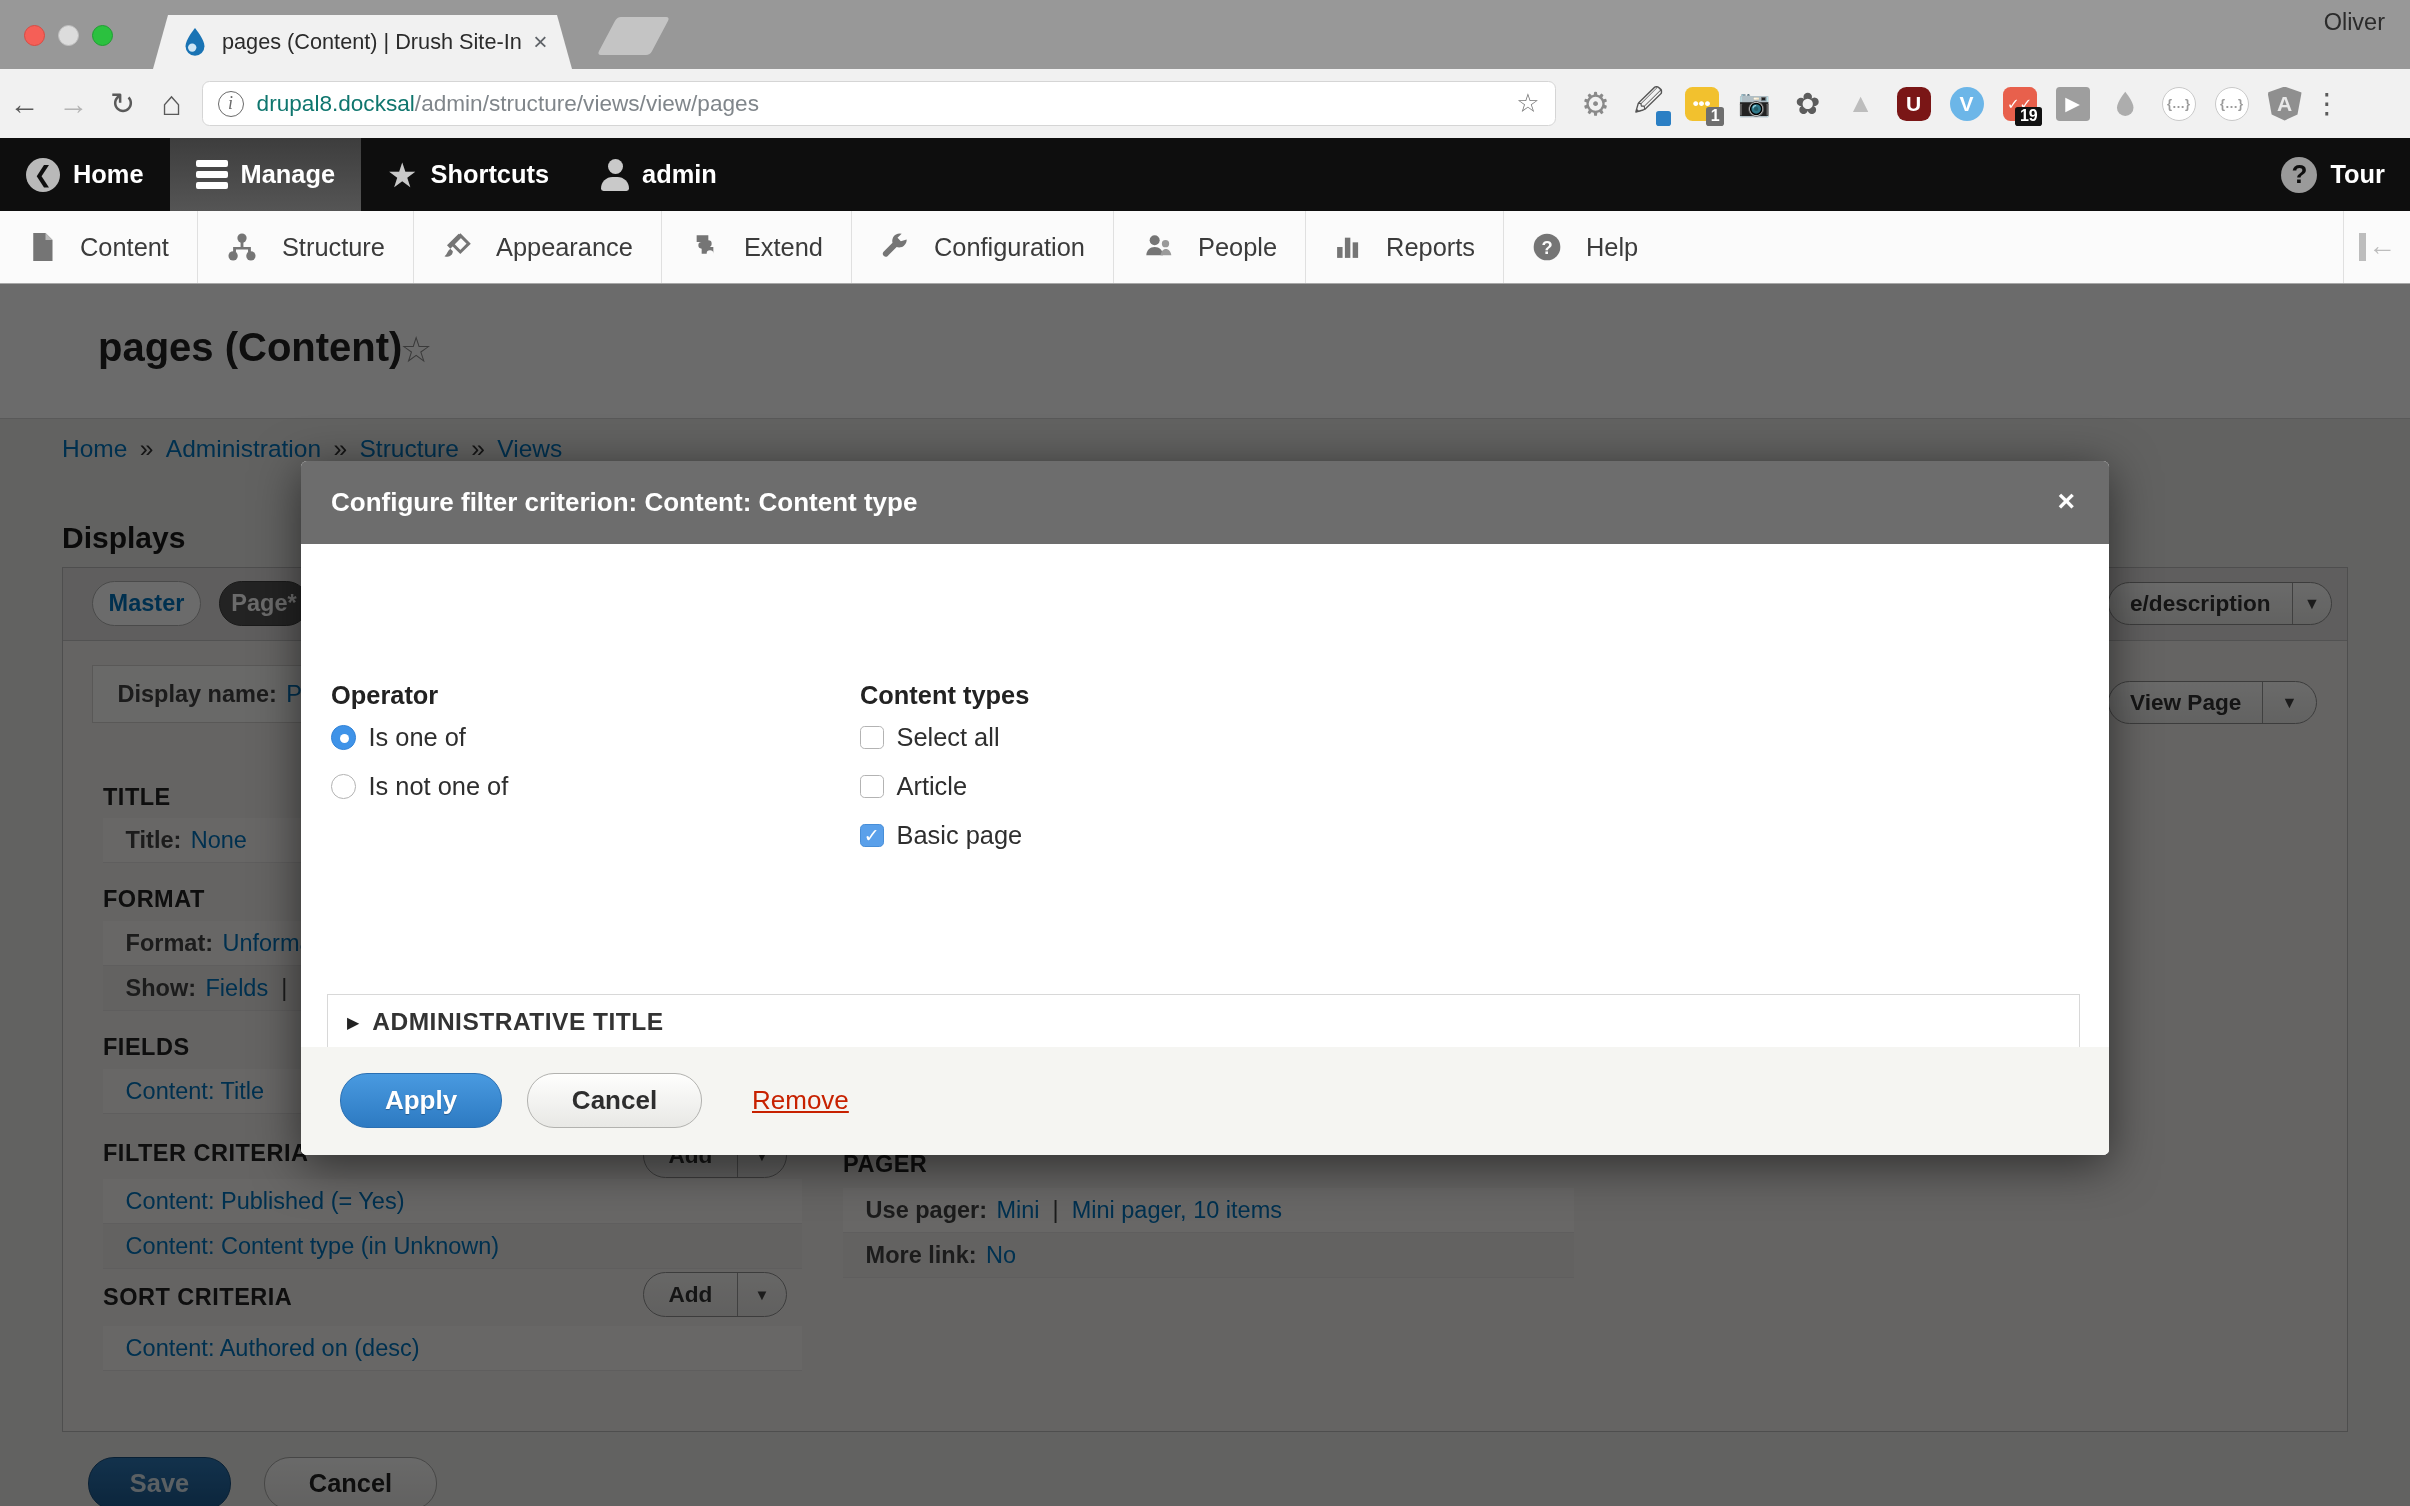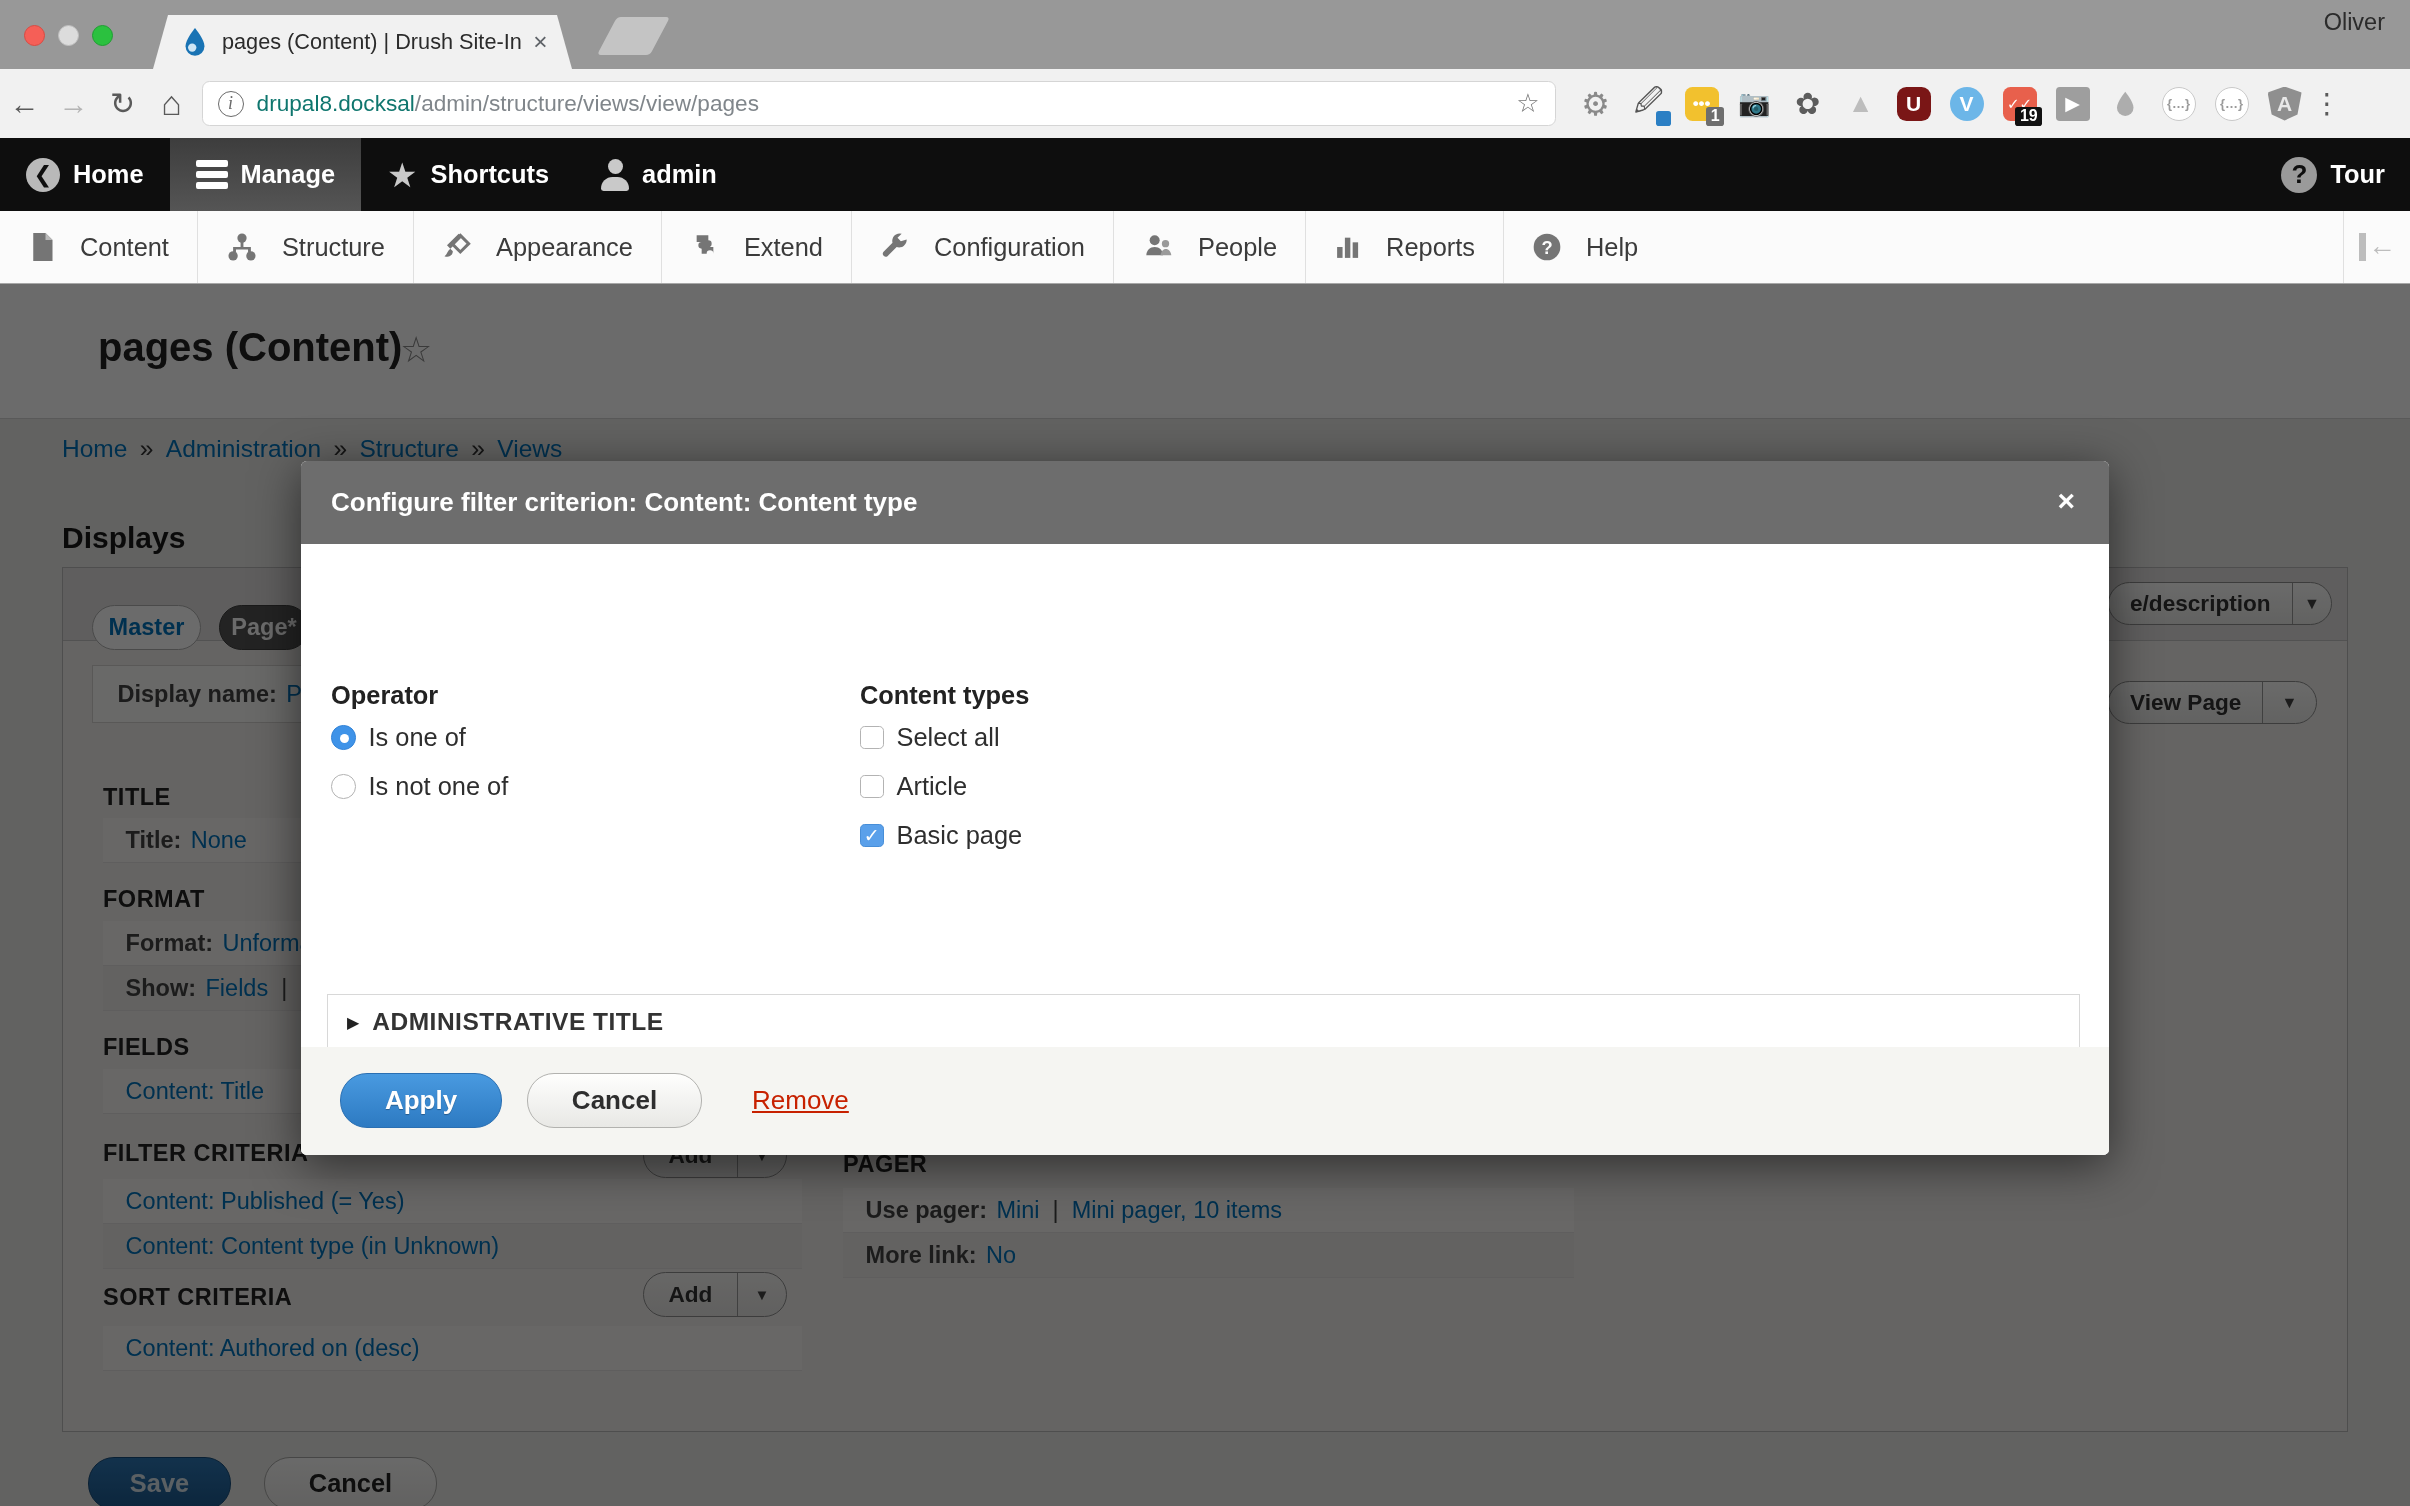--- a/index.html
+++ b/index.html
@@ -81,21 +81,21 @@
   .page-title { position:absolute; left:98px; top:41px; font-size:40px; font-weight:bold; color:#222; }
   .fav-star { position:absolute; left:400px; top:45px; font-size:36px; color:#8a8a8a; }
   .breadcrumb { position:absolute; left:62px; top:151px; font-size:24.5px; color:#333; }
   .breadcrumb a { color:#0074bd; text-decoration:none; margin:0 5.6px; }
   .breadcrumb a:first-child { margin-left:0; }
 
   .displays-h { position:absolute; left:62px; top:237px; font-size:30px; font-weight:bold; color:#1a1a1a; }
   .dbox { position:absolute; left:62px; top:283px; width:2286px; height:865px; background:#f0efed;
     border:0.9px solid #bbb; }
   .dbox-tabs { position:absolute; left:0; top:0; right:0; height:73px; background:#e2e1df; border-bottom:0.9px solid #c4c4c4; }
-  .pill { border-radius:24.5px; font-size:23.5px; font-weight:bold; display:inline-flex; align-items:center; justify-content:center;margin-top:24px; }
+  .pill { border-radius:24.5px; font-size:23.5px; font-weight:bold; display:inline-flex; align-items:center; justify-content:center; }
   .tab-master { position:absolute; left:29px; top:13px; width:109px; height:45px; background:#fff;
     border:0.9px solid #b0b0b0; color:#0074bd; }
   .tab-page { position:absolute; left:156px; top:13px; width:90px; height:45px; background:#545454;
     border:0.9px solid #3e3e3e; color:#fff; }
   .split-btn { position:absolute; display:flex; height:43px; border:0.9px solid #8f8f8f; border-radius:22.6px;
     background:linear-gradient(180deg,#fdfdfc,#eAeAe8); overflow:hidden; }
   .split-btn .txt { display:flex; align-items:center; padding:0 21px; font-size:22.6px; font-weight:bold; color:#333; }
   .split-btn .arr { display:flex; align-items:center; justify-content:center; width:53px;
     border-left:0.9px solid #9a9a9a; font-size:16px; color:#444; }
   .btn-editname { left:2045px; top:14px; width:224px; }

